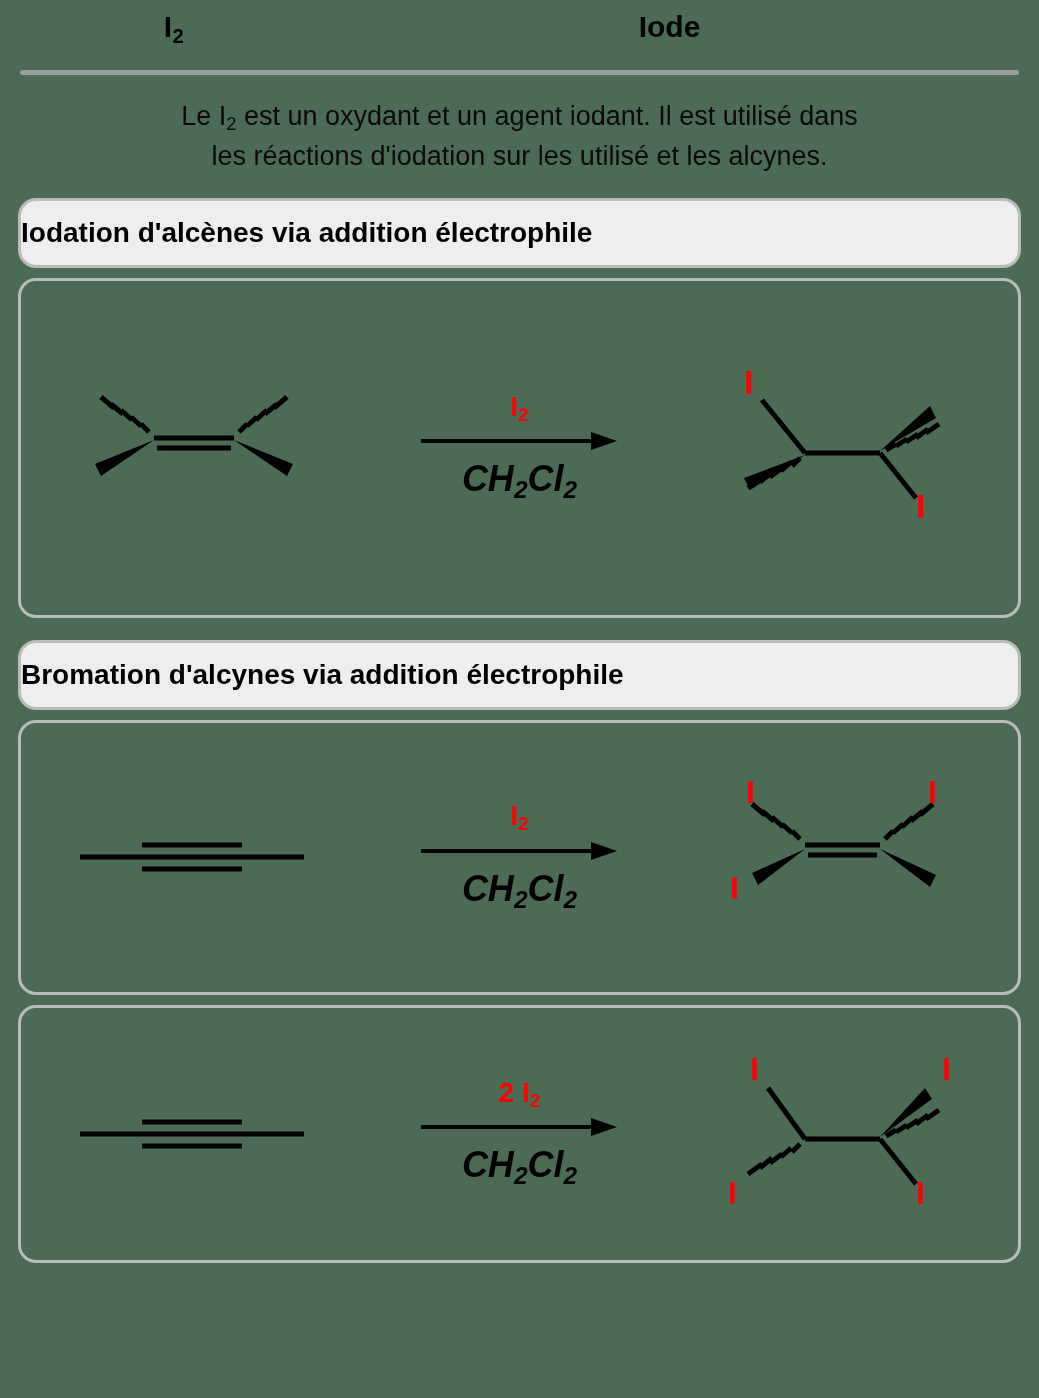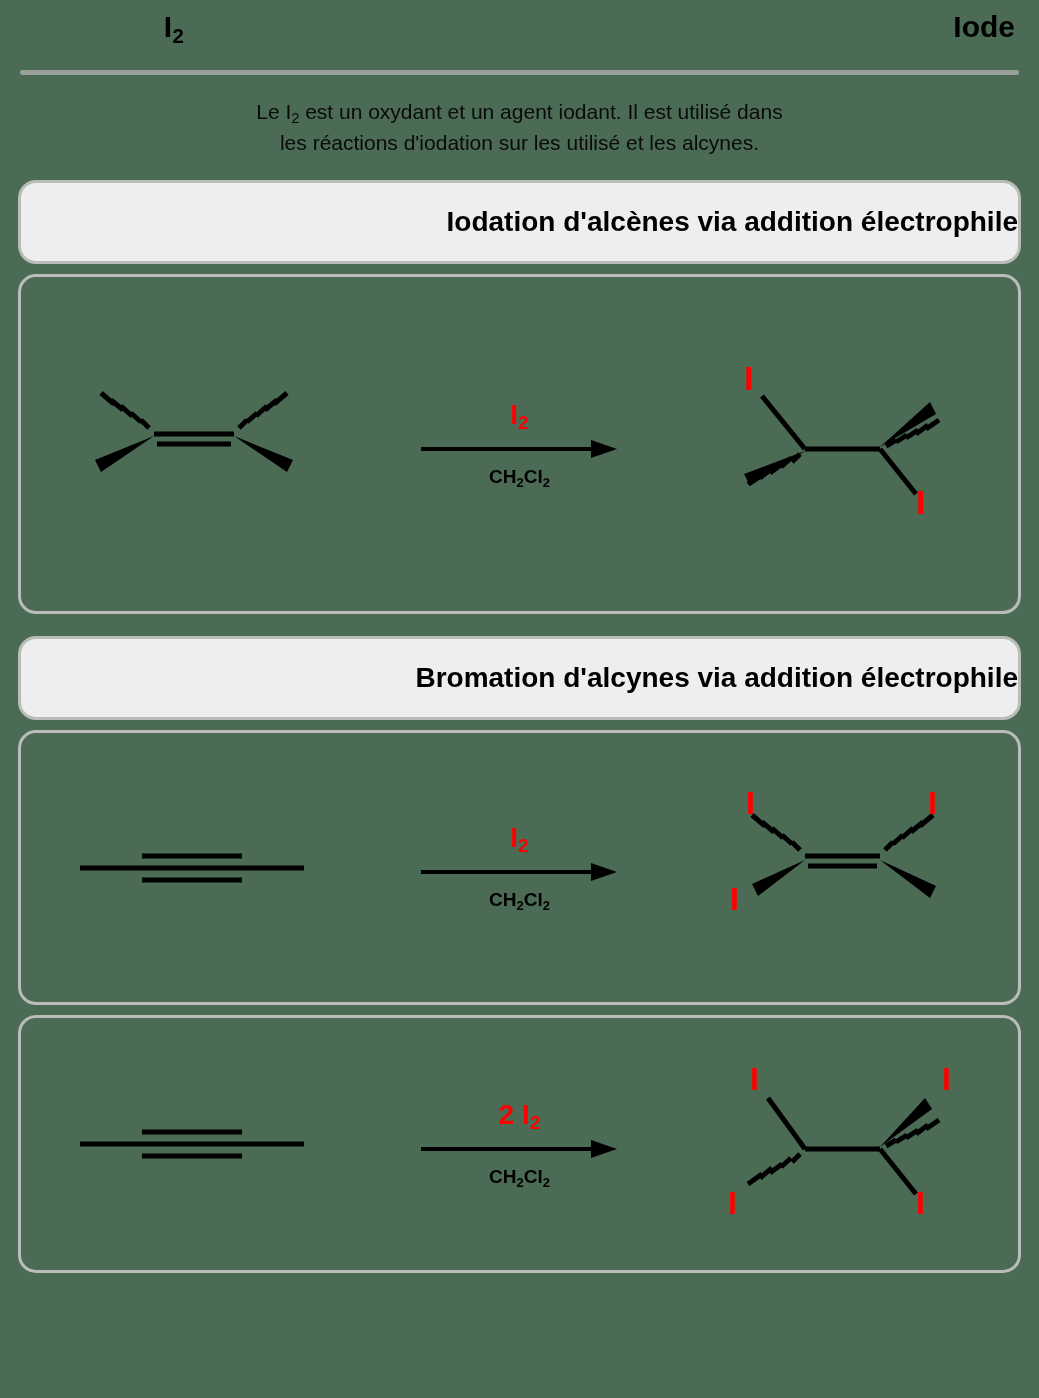--- a/index.html
+++ b/index.html
@@ -26,21 +26,21 @@
   }
   .header-formula {
     width: 300px;
     text-align: center;
     font-size: 30px;
     font-weight: bold;
     letter-spacing: 0.5px;
   }
   .header-name {
     flex: 1;
-    text-align: right;
+    text-align: center;
     font-size: 30px;
     font-weight: bold;
   }
   .header-struct {
     width: 300px;
     text-align: center;
     font-size: 30px;
     font-weight: bold;
     letter-spacing: 1px;
   }
@@ -54,35 +54,35 @@
     margin: 14px 20px 0 20px;
     height: 5px;
     background: #9aa09a;
     border-radius: 3px;
   }
 
   
   .description {
     margin: 22px 30px 0 30px;
     text-align: center;
-    font-size: 21px;
+    font-size: 27px;
     line-height: 1.42;
     color: #0a0a0a;
   }
 
   
   .section-bar {
     margin: 22px 18px 0 18px;
     background: #eeeeee;
     border: 3px solid #b9bdb9;
     border-radius: 18px;
-    height: 84px;
+    height: 70px;
     display: flex;
     align-items: center;
-    justify-content: flex-end;
+    justify-content: flex-start;
     box-sizing: border-box;
   }
   .section-bar .section-title {
     font-size: 28px;
     font-weight: bold;
     color: #000;
   }
 
   
   .panel {
@@ -119,24 +119,25 @@
     align-items: center;
     justify-content: center;
   }
   .reagent {
     color: #ff0000;
     font-size: 28px;
     font-weight: bold;
     margin-bottom: 4px;
   }
   .solvent {
-    font-size: 19px;
+    font-size: 36px;
     font-weight: bold;
     margin-top: 6px;
     color: #000;
+    font-style: italic;
   }
   .arrow svg { display: block; }
 </style>
 </head>
 <body>
 
 <div class="header-row">
   <div class="header-formula">
     <span>I</span><sub>2</sub>
   </div>

